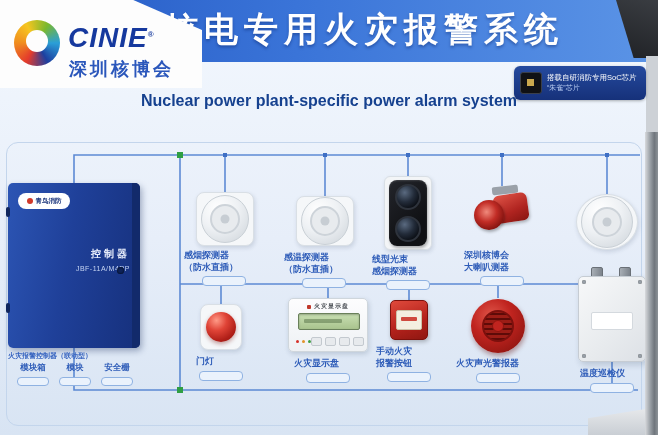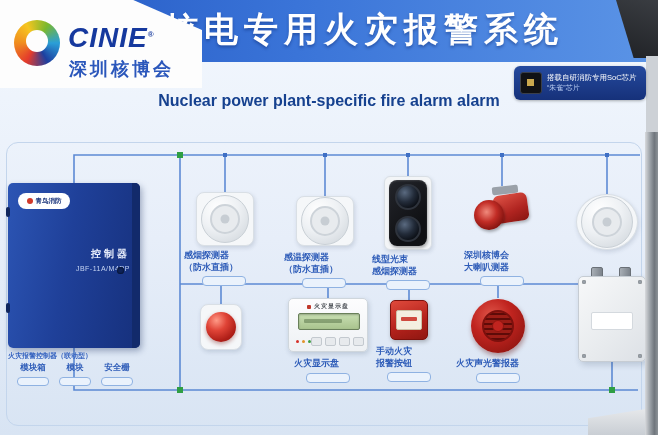--- a/index.html
+++ b/index.html
@@ -166,21 +166,21 @@
 
   <div class="ceiling"></div>
   <div class="wall-strip"></div>
 
   <div class="logo-box">
     <div class="swirl"></div>
     <div class="logo-text"><span>CINIE</span><span class="logo-reg">®</span></div>
     <div class="logo-sub">深圳核博会</div>
   </div>
 
-  <div class="board-title">Nuclear power plant-specific fire alarm alarm</div>
+  <div class="board-title">Nuclear power plant-specific power alarm system</div>
 
   <div class="chip-badge">
     <div class="chip-icon"></div>
     <div class="chip-text">
       <div>搭载自研消防专用SoC芯片</div>
       <div class="l2">“朱雀”芯片</div>
     </div>
   </div>
 
   <div class="frame"></div>
@@ -340,30 +340,38 @@
   <div class="dev-label l-3">
     <div>线型光束</div>
       <div>感烟探测器</div>
     <div class="pill"></div>
   </div>
   <div class="dev-label l-4">
     <div>深圳核博会</div>
       <div>大喇叭测器</div>
     <div class="pill"></div>
   </div>
+  <div class="dev-label l-6">
+    <div>门灯</div>
+    <div class="pill"></div>
+  </div>
   <div class="dev-label l-7">
     <div>火灾显示盘</div>
     <div class="pill"></div>
   </div>
   <div class="dev-label l-8">
     <div>手动火灾</div>
       <div>报警按钮</div>
     <div class="pill"></div>
   </div>
   <div class="dev-label l-9">
     <div>火灾声光警报器</div>
     <div class="pill"></div>
   </div>
+  <div class="dev-label l-10">
+    <div>温度巡检仪</div>
+    <div class="pill"></div>
+  </div>
 
   <div class="floor"></div>
   <div class="pole"></div>
 
 </div>
 
 </body></html>

